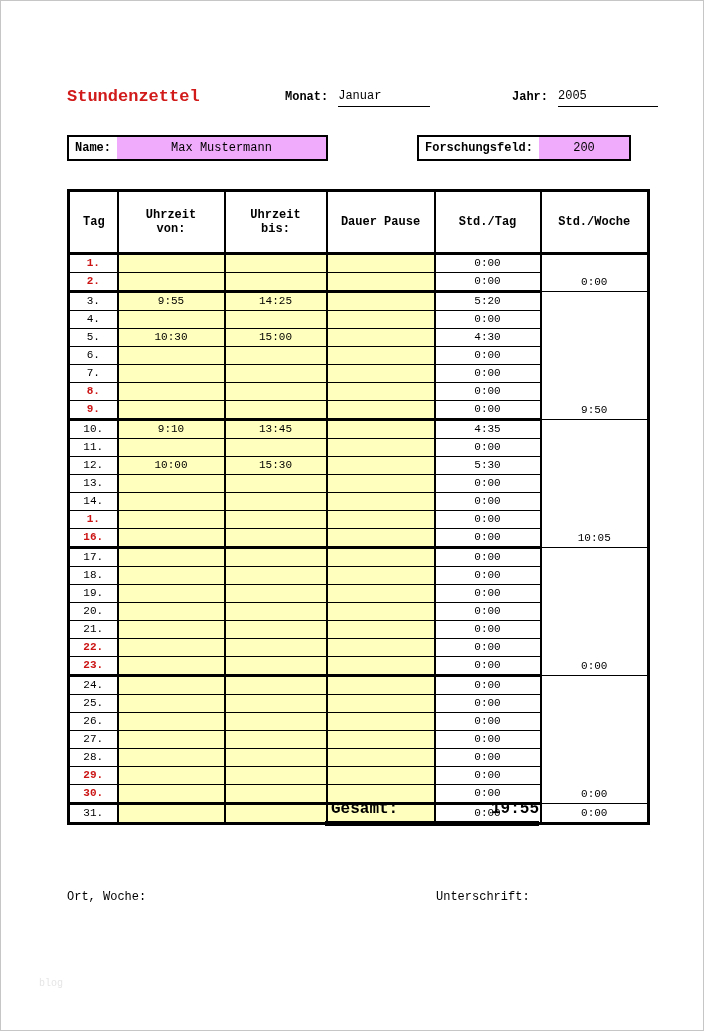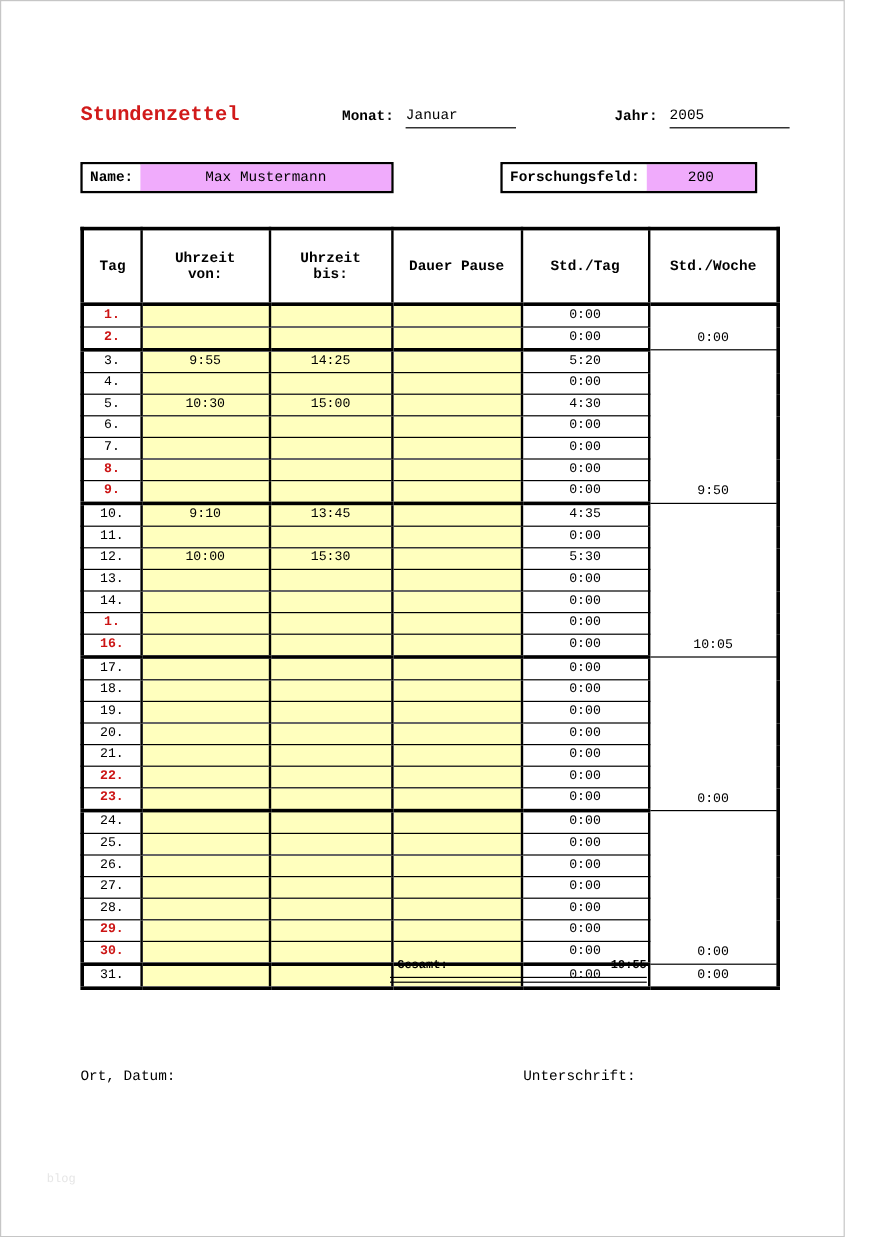--- a/index.html
+++ b/index.html
@@ -67,21 +67,21 @@
   td.yellow { background: #ffffbe; text-align: center; }
   td.std-cell { text-align: center; background: #fff; }
   td.woche-cell {
     text-align: center; vertical-align: bottom; background: #fff;
     border-top: 3px solid #000; border-bottom: 3px solid #000;
     padding-bottom: 2px; line-height: 14px;
   }
 
   .gesamt {
     position: absolute; left: 324px; top: 799px; width: 214px;
-    font-size: 10px; font-weight: bold;
+    font-size: 16px; font-weight: bold;
   }
   .gesamt .row {
     display: flex; align-items: baseline;
     border-bottom: 1px solid #000; padding-bottom: 3px;
   }
   .gesamt .g-lbl { flex: 1; padding-left: 6px; }
   .gesamt .g-val { width: 106px; text-align: right; }
   .gesamt .second-line { height: 3px; border-bottom: 1px solid #000; }
 
   .footer-lbl { position: absolute; top: 889px; font-size: 12px; }
@@ -368,17 +368,17 @@
   </div>
 
   <div class="gesamt">
     <div class="row">
       <span class="g-lbl">Gesamt:</span>
       <span class="g-val">19:55</span>
     </div>
     <div class="second-line"></div>
   </div>
 
-  <div class="footer-lbl ort">Ort, Datum:</div>
+  <div class="footer-lbl ort">Ort, Woche:</div>
   <div class="footer-lbl unterschrift">Unterschrift:</div>
   <div class="watermark">blog</div>
 
 </div>
 
 </body></html>

